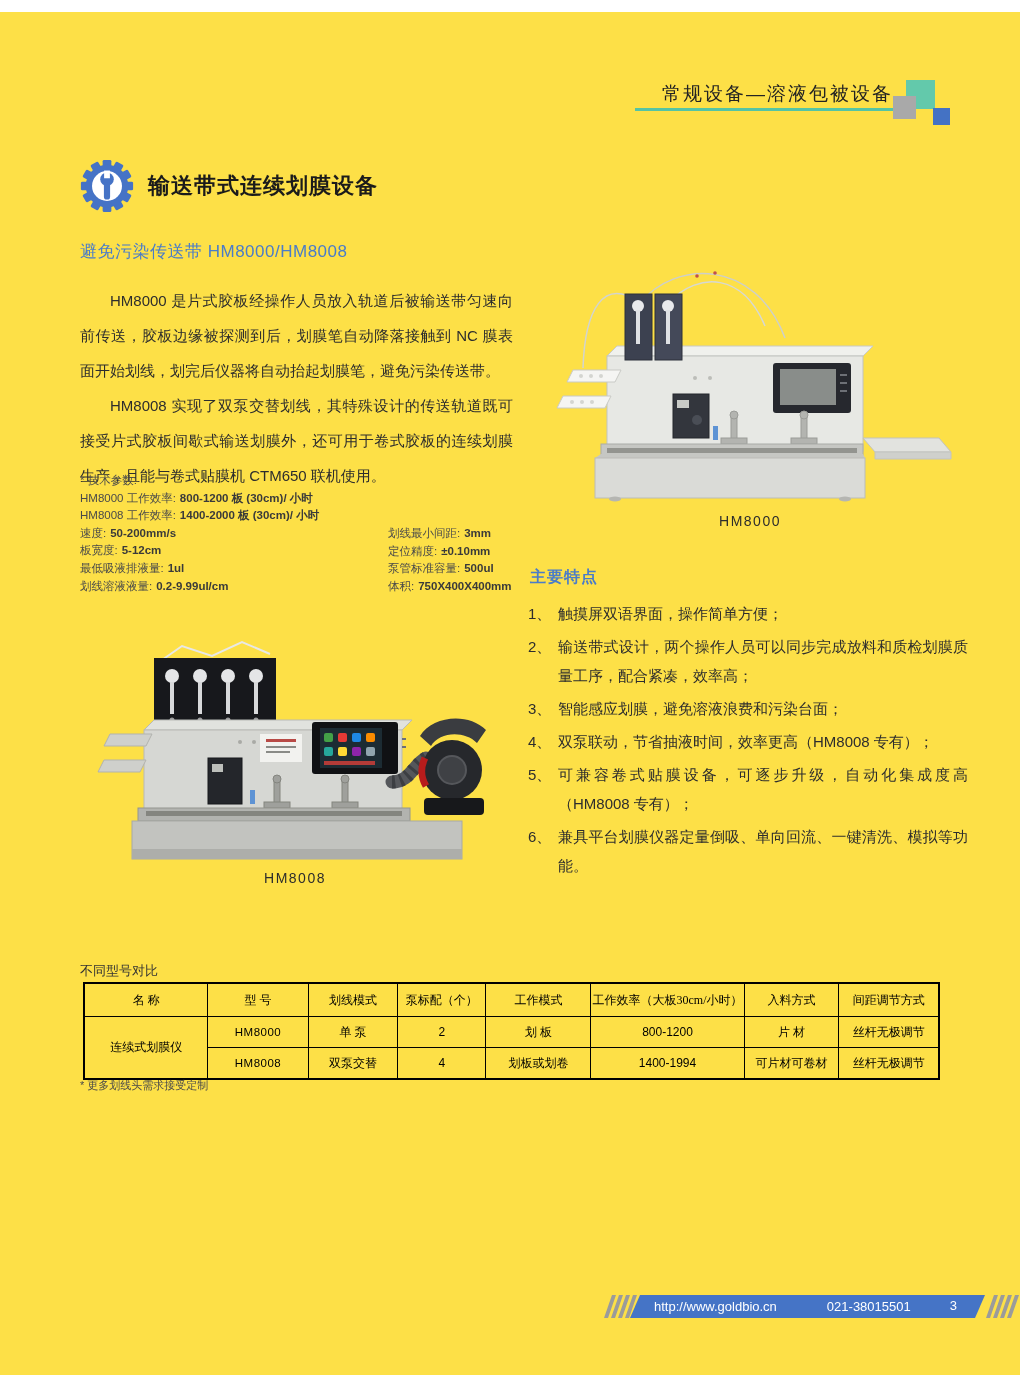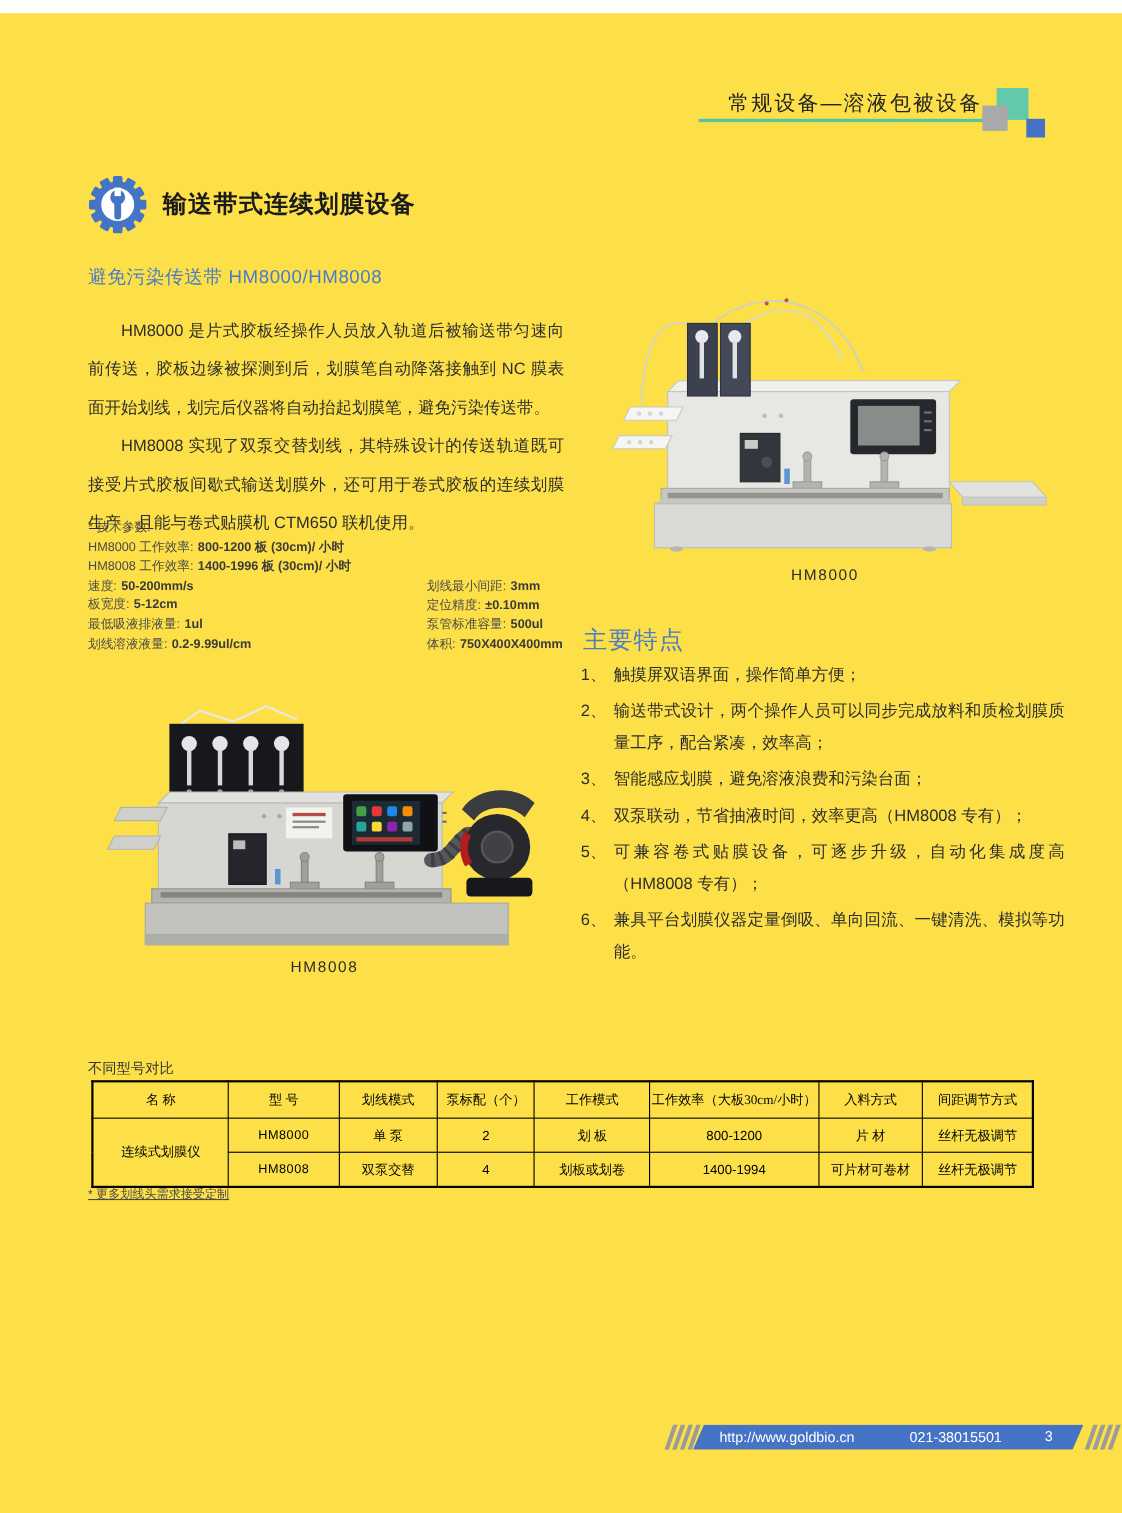--- a/index.html
+++ b/index.html
@@ -32,38 +32,38 @@
   .spec-line{white-space:nowrap;}
   .spec-val{font-weight:700;color:#3a3a3a;margin-left:4px;}
 
   
   .img-block{position:absolute;}
   .img-hm8000{left:545px;top:256px;width:410px;}
   .img-hm8008{left:90px;top:618px;width:410px;}
   .img-caption{margin-top:6px;text-align:center;font-size:14px;color:#2c2c2c;letter-spacing:1.5px;}
 
   
-  .features-head{position:absolute;left:530px;top:555px;font-size:22px;font-weight:400;
+  .features-head{position:absolute;left:530px;top:555px;font-size:16px;font-weight:700;
                  color:#4A7CC9;letter-spacing:1px;}
   .features{position:absolute;left:528px;top:587px;width:440px;font-size:15px;color:#2d2d2d;}
   .feat{display:flex;line-height:29px;margin-bottom:4px;}
   .feat-num{flex:0 0 30px;}
   .feat-text{flex:1;text-align:justify;}
 
   
   .cmp-title{position:absolute;left:80px;top:950px;font-size:13px;color:#333;}
   .cmp-table{position:absolute;left:83px;top:970px;width:857px;border-collapse:collapse;
              font-size:12px;color:#000;font-family:"Liberation Serif",serif;table-layout:fixed;
              border:2px solid #000;}
   .cmp-table th,.cmp-table td{border:1px solid #000;text-align:center;padding:0;height:30px;
              font-weight:400;overflow:hidden;white-space:nowrap;}
   .cmp-table th{height:32px;}
   .cell-model{font-family:"Liberation Sans",sans-serif;font-weight:700;font-size:11.5px;letter-spacing:.5px;}
   .cell-num{font-family:"Liberation Sans",sans-serif;font-size:12px;}
-  .cmp-note{position:absolute;left:80px;top:1066px;font-size:11px;color:#4a4a4a;text-decoration:underline;}
+  .cmp-note{position:absolute;left:80px;top:1066px;font-size:11px;color:#4a4a4a;}
 
   
   .footer-bar{position:absolute;left:630px;top:1283px;width:355px;height:23px;background:#4574C6;
               clip-path:polygon(10px 0,100% 0,calc(100% - 10px) 100%,0 100%);
               color:#fff;font-size:13px;display:flex;align-items:center;z-index:2;gap:20px;}
   .footer-url{margin-left:24px;}
   .footer-phone{margin-left:30px;}
   .footer-page{position:absolute;right:28px;top:3px;font-size:13px;}
   .stripes{position:absolute;top:1283px;z-index:1;}
   .stripes-left{left:604px;}
@@ -111,21 +111,21 @@
   <div class="sec-sub">避免污染传送带 HM8000/HM8008</div>
 
   <div class="intro">
     <p>HM8000 是片式胶板经操作人员放入轨道后被输送带匀速向前传送，胶板边缘被探测到后，划膜笔自动降落接触到 NC 膜表面开始划线，划完后仪器将自动抬起划膜笔，避免污染传送带。</p>
     <p>HM8008 实现了双泵交替划线，其特殊设计的传送轨道既可接受片式胶板间歇式输送划膜外，还可用于卷式胶板的连续划膜生产，且能与卷式贴膜机 CTM650 联机使用。</p>
   </div>
 
   <div class="specs-left">
     <div class="spec-line">* 技术参数:</div>
     <div class="spec-line"><span>HM8000 工作效率:</span><span class="spec-val">800-1200 板 (30cm)/ 小时</span></div>
-    <div class="spec-line"><span>HM8008 工作效率:</span><span class="spec-val">1400-1996 板 (30cm)/ 小时</span></div>
+    <div class="spec-line"><span>HM8008 工作效率:</span><span class="spec-val">1400-2000 板 (30cm)/ 小时</span></div>
     <div class="spec-line"><span>速度:</span><span class="spec-val">50-200mm/s</span></div>
     <div class="spec-line"><span>板宽度:</span><span class="spec-val">5-12cm</span></div>
     <div class="spec-line"><span>最低吸液排液量:</span><span class="spec-val">1ul</span></div>
     <div class="spec-line"><span>划线溶液液量:</span><span class="spec-val">0.2-9.99ul/cm</span></div>
   </div>
   <div class="specs-right">
     <div class="spec-line"><span>划线最小间距:</span><span class="spec-val">3mm</span></div>
     <div class="spec-line"><span>定位精度:</span><span class="spec-val">±0.10mm</span></div>
     <div class="spec-line"><span>泵管标准容量:</span><span class="spec-val">500ul</span></div>
     <div class="spec-line"><span>体积:</span><span class="spec-val">750X400X400mm</span></div>

